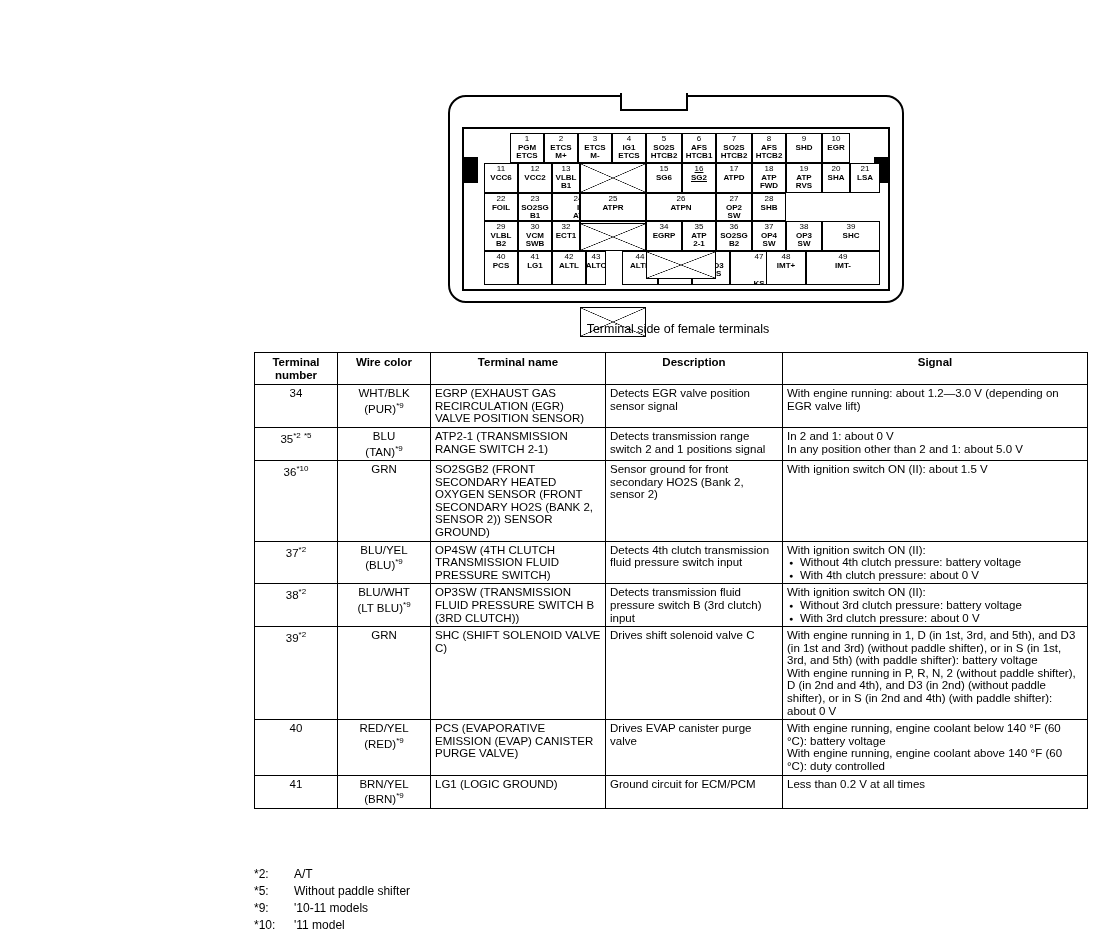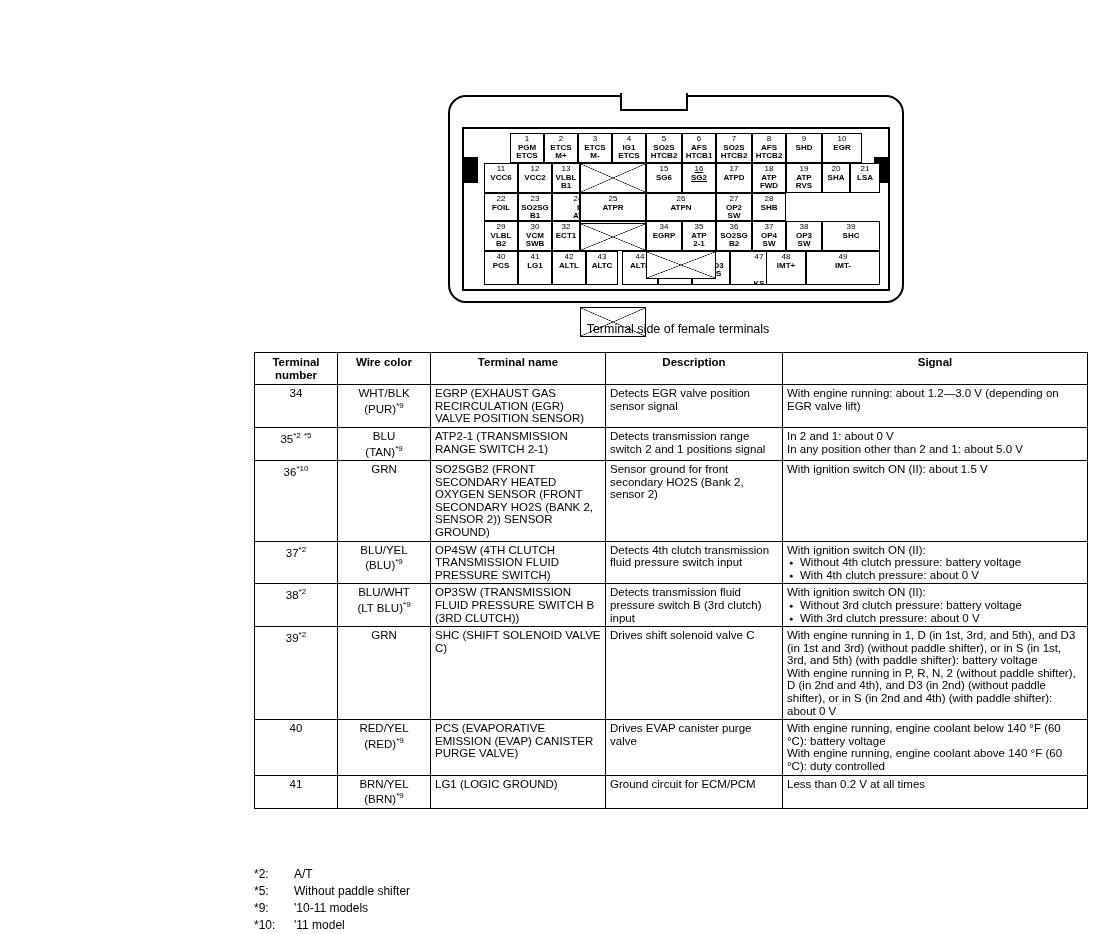--- a/index.html
+++ b/index.html
@@ -133,21 +133,21 @@
           <div class="nm">SO2S<br>HTCB2</div>
         </div>
         <div class="cell" style="left: 268px; top: 0px; width: 34px; height: 30px;">
           <div class="num">8</div>
           <div class="nm">AFS<br>HTCB2</div>
         </div>
         <div class="cell" style="left: 302px; top: 0px; width: 36px; height: 30px;">
           <div class="num">9</div>
           <div class="nm">SHD</div>
         </div>
-        <div class="cell" style="left: 338px; top: 0px; width: 40px; height: 30px;">
+        <div class="cell" style="left: 338px; top: 0px; width: 28px; height: 30px;">
           <div class="num">10</div>
           <div class="nm">EGR</div>
         </div>
         <div class="cell" style="left: 0px; top: 30px; width: 34px; height: 30px;">
           <div class="num">11</div>
           <div class="nm">VCC6</div>
         </div>
         <div class="cell" style="left: 34px; top: 30px; width: 34px; height: 30px;">
           <div class="num">12</div>
           <div class="nm">VCC2</div>
@@ -261,21 +261,21 @@
           <div class="nm">PCS</div>
         </div>
         <div class="cell" style="left: 34px; top: 118px; width: 34px; height: 34px;">
           <div class="num">41</div>
           <div class="nm">LG1</div>
         </div>
         <div class="cell" style="left: 68px; top: 118px; width: 34px; height: 34px;">
           <div class="num">42</div>
           <div class="nm">ALTL</div>
         </div>
-        <div class="cell" style="left: 102px; top: 118px; width: 32px; height: 34px;">
+        <div class="cell" style="left: 102px; top: 118px; width: 20px; height: 34px;">
           <div class="num">43</div>
           <div class="nm">ALTC</div>
         </div>
         <div class="cell" style="left: 138px; top: 118px; width: 36px; height: 34px;">
           <div class="num">44</div>
           <div class="nm">ALTF</div>
         </div>
         <div class="cell" style="left: 174px; top: 118px; width: 34px; height: 34px;">
           <div class="num">45</div>
           <div class="nm">OPSW</div>

